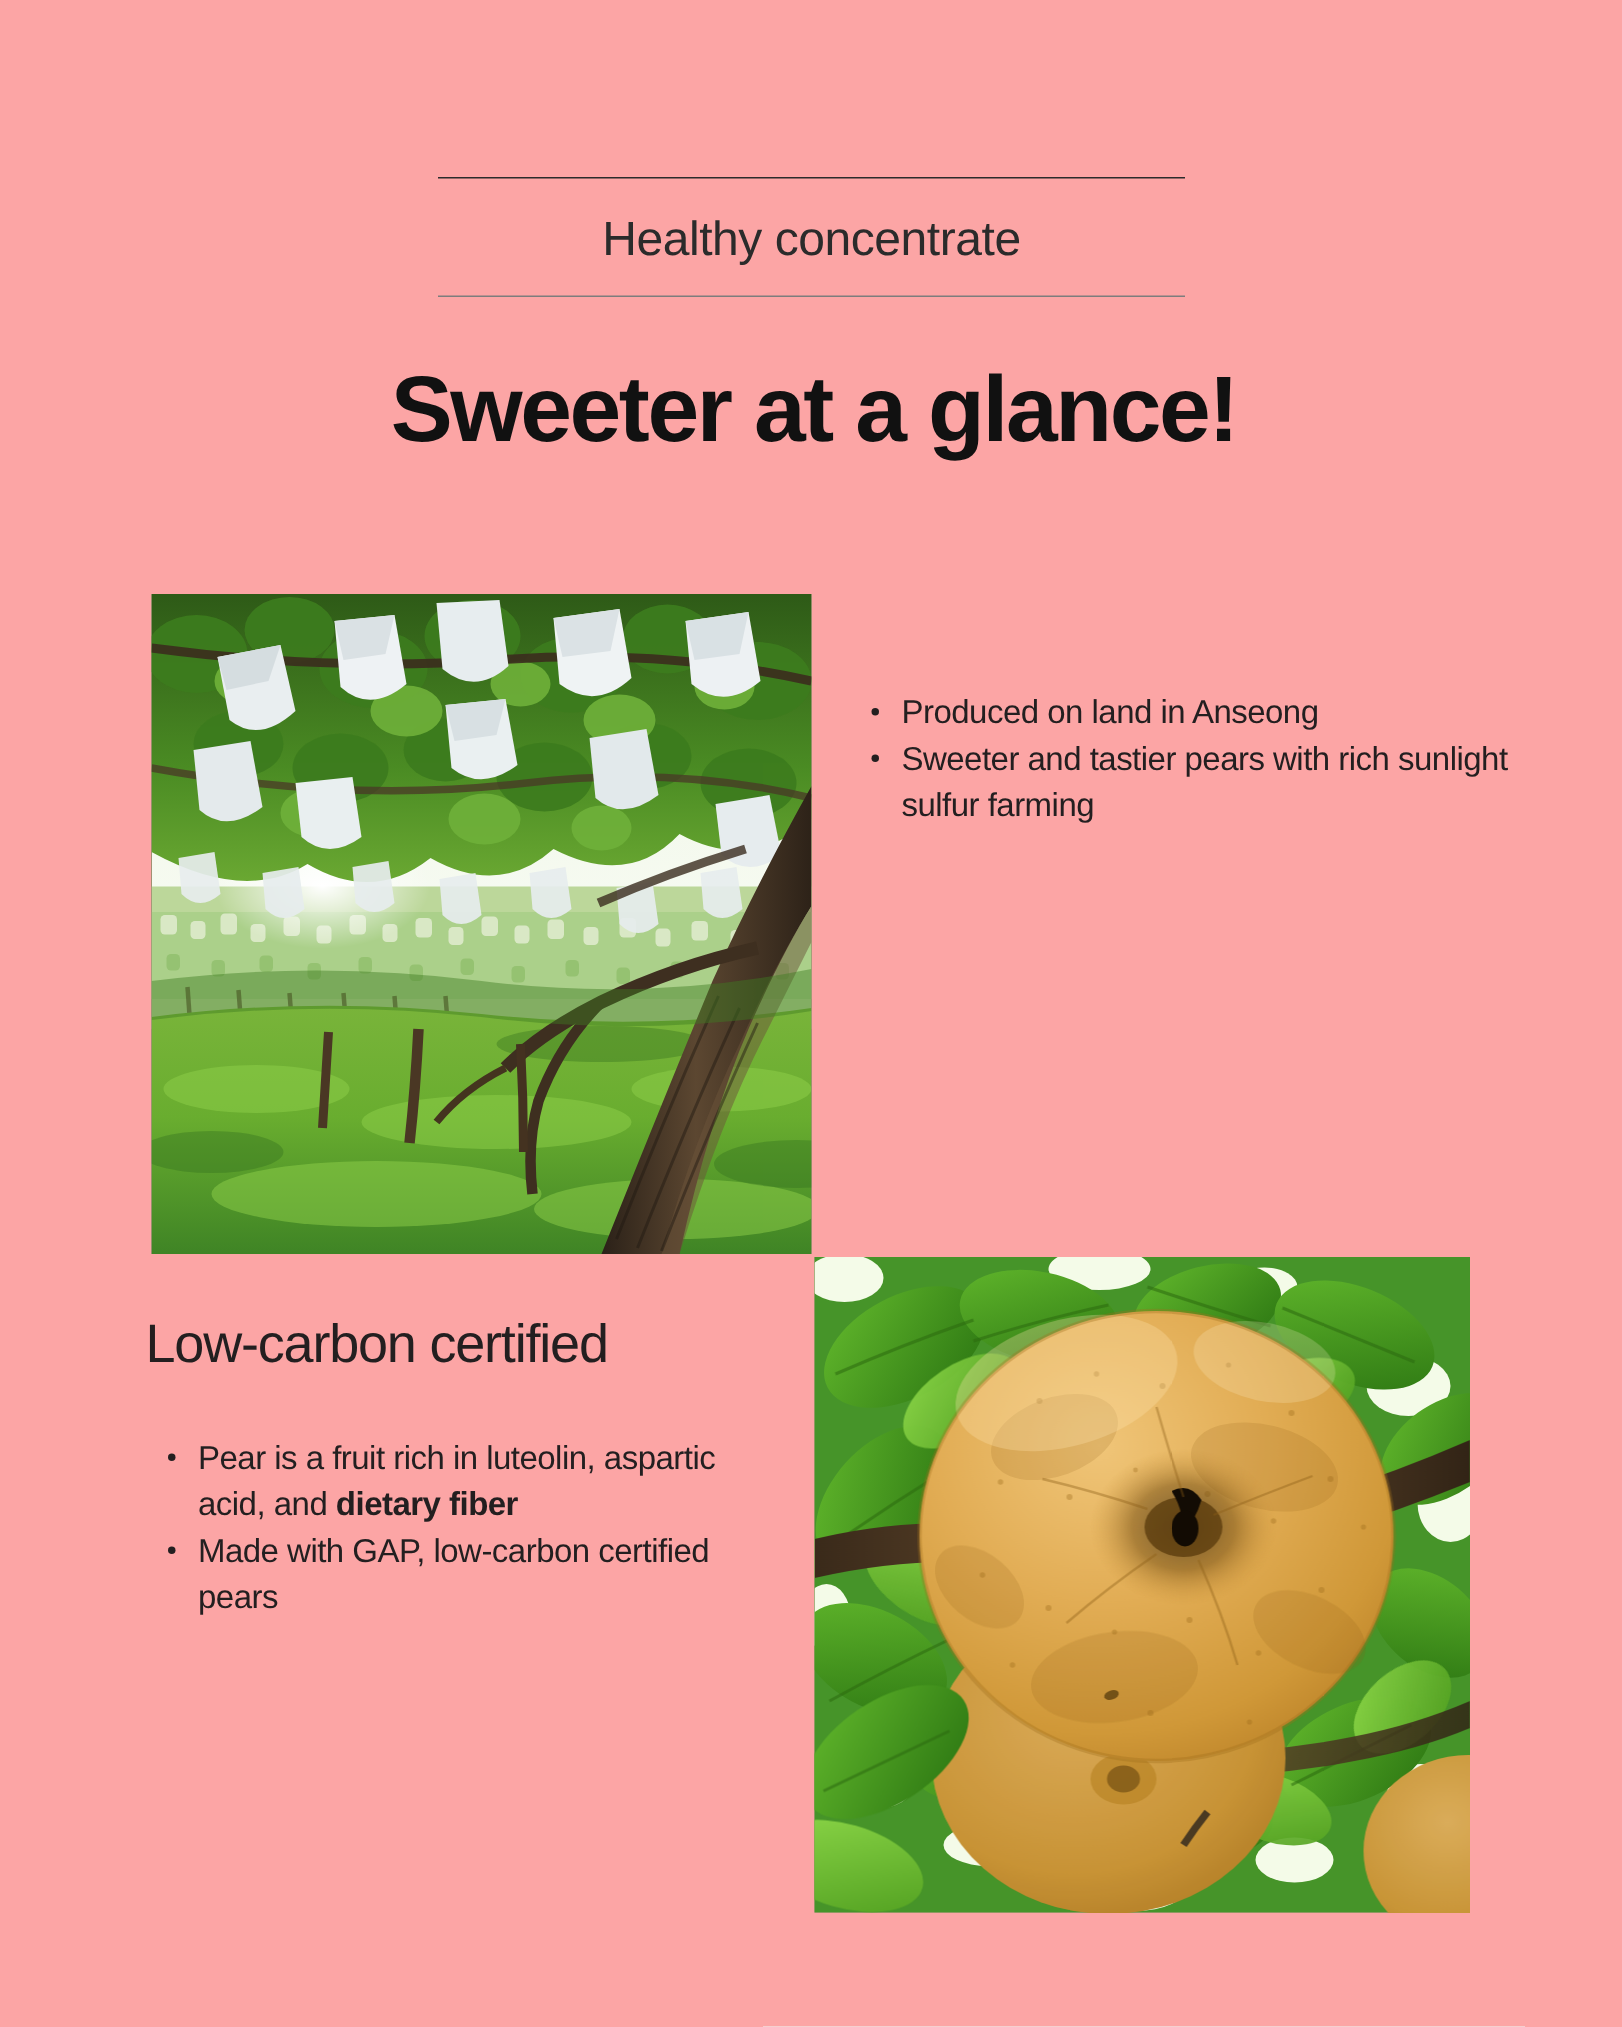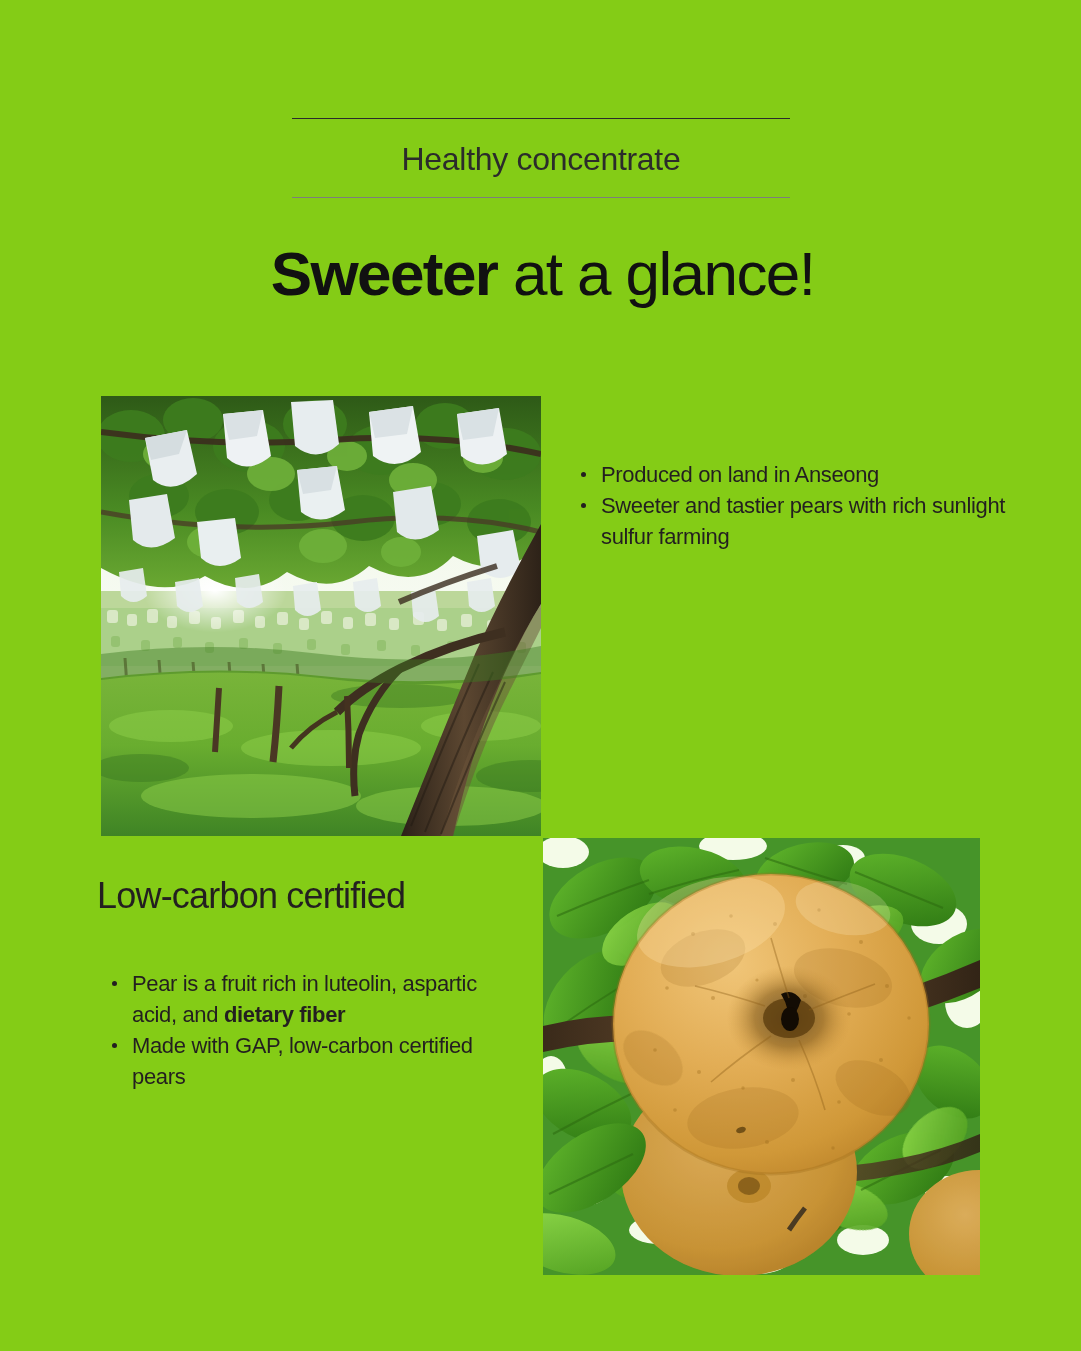--- a/index.html
+++ b/index.html
@@ -3,21 +3,21 @@
 <meta charset="utf-8">
 <style>
   * { margin:0; padding:0; box-sizing:border-box; }
   html, body {
     width:1081px; height:1351px;
     background:#f2f2f2;
     font-family:"Liberation Sans", sans-serif;
     color:#231f20;
     overflow:hidden;
   }
-  .page { position:relative; width:1081px; height:1351px; background:#84cc16; }
+  .page { position:relative; width:1081px; height:1351px; background:#fca5a5; }
 
   
   .kicker-wrap {
     position:absolute; left:292px; top:118px; width:498px;
     text-align:center;
   }
   .rule-top { height:0; border-top:1.6px solid #2b2b2b; width:100%; }
   .rule-bottom { height:0; border-top:1.3px solid #7d7d7d; width:100%; }
   .kicker-text {
     font-size:32px; font-weight:400; letter-spacing:-0.3px;
@@ -26,21 +26,21 @@
 
   
   .title {
     position:absolute; left:0; top:238px; width:1081px;
     text-align:center; white-space:nowrap;
     font-size:62px; line-height:72px; letter-spacing:-1.6px;
     color:#111111;
     padding-left:4px;
   }
   .title .t-bold { font-weight:700; }
-  .title .t-light { font-weight:400; }
+  .title .t-light { font-weight:700; }
 
   
   .photo { position:absolute; overflow:hidden; }
 
   .photo-orchard {
     left:101px; top:396px; width:440px; height:440px;
     background:#2f5f1e;
   }
   .photo-pear {
     left:543px; top:838px; width:437px; height:437px;
@@ -55,21 +55,21 @@
     position:absolute; left:97px; top:872px; width:430px;
   }
 
   .sub-heading {
     font-size:36px; font-weight:400; line-height:48px;
     letter-spacing:-0.8px; color:#231f20;
   }
 
   ul.feature-list { list-style:none; margin-top:0; }
   .block-right ul.feature-list { margin-top:22px; padding-left:10px; }
-  .block-left  ul.feature-list { margin-top:48px; padding-left:12px; }
+  .block-left  ul.feature-list { margin-top:36px; padding-left:12px; }
 
   ul.feature-list li {
     position:relative;
     padding-left:23px;
     font-size:22px; line-height:31px;
     letter-spacing:-0.35px;
     color:#231f20;
     margin-bottom:0;
   }
   ul.feature-list li::before {

